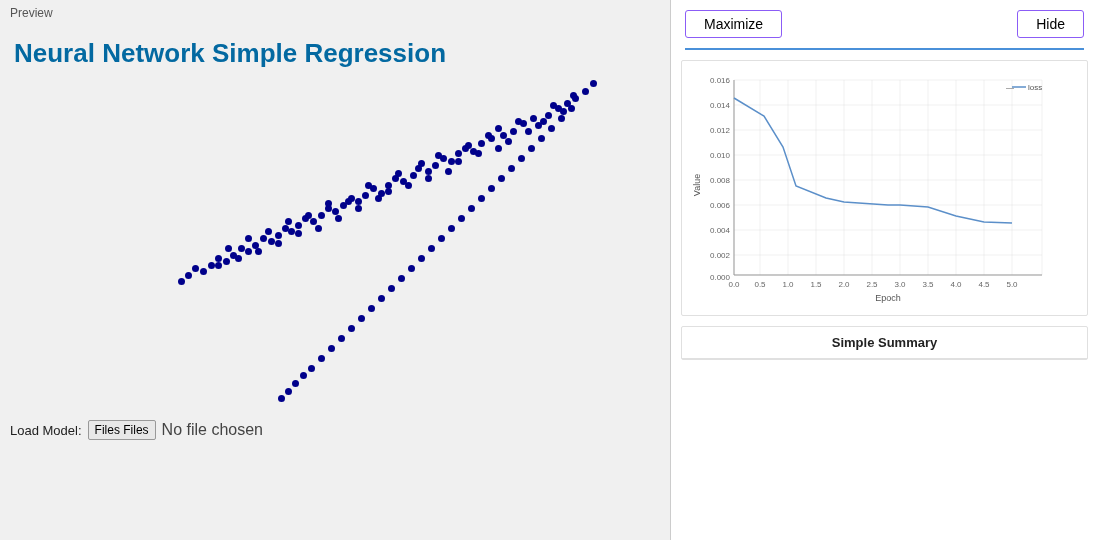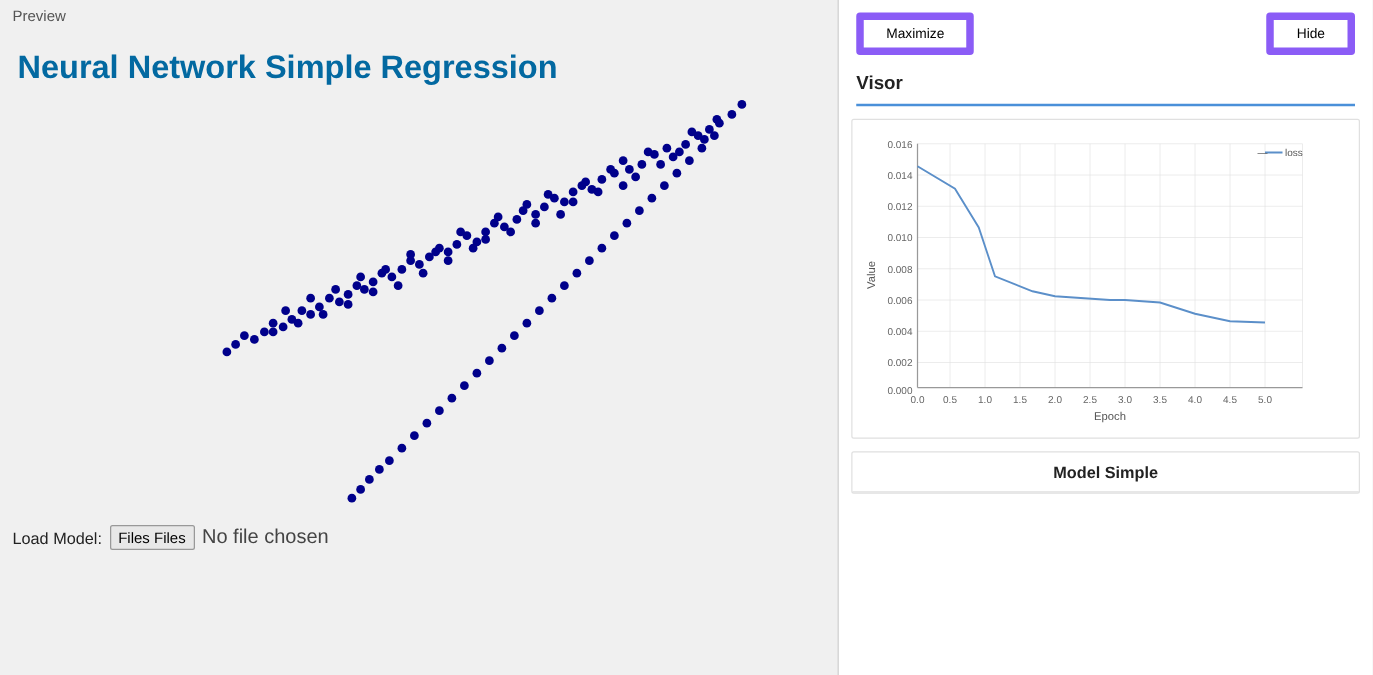--- a/index.html
+++ b/index.html
@@ -72,22 +72,22 @@
 
     #top-buttons {
       display: flex;
       justify-content: space-between;
       align-items: center;
       padding: 10px 14px;
     }
 
     .top-btn {
       padding: 5px 18px;
-      font-size: 11px;
-      border: 6px solid #8b5cf6;
+      font-size: 14px;
+      border: 1px solid #8b5cf6;
       background: #fff;
       cursor: pointer;
       border-radius: 3px;
     }
 
     #visor-label {
       padding: 4px 14px 8px;
       font-size: 15px;
       font-weight: bold;
       color: #222;
@@ -300,21 +300,20 @@
     <span id="no-file-text">No file chosen</span>
   </div>
 </div>
 
 <div id="right-panel">
   <div id="top-buttons">
     <button class="top-btn">Maximize</button>
     <button class="top-btn">Hide</button>
   </div>
 
-  <div id="visor-label">Visor</div>
   <div id="visor-divider"></div>
 
   <div id="training-performance-section">
 
     <div id="chart-container">
       <svg id="chart-svg" viewBox="0 0 370 240">
 
         <line x1="42" y1="15" x2="350" y2="15" stroke="#e0e0e0" stroke-width="0.5"></line>
         <line x1="42" y1="40" x2="350" y2="40" stroke="#e0e0e0" stroke-width="0.5"></line>
         <line x1="42" y1="65" x2="350" y2="65" stroke="#e0e0e0" stroke-width="0.5"></line>
@@ -383,15 +382,15 @@
           "></polyline>
 
         <line x1="320" y1="22" x2="334" y2="22" stroke="#5b8fc9" stroke-width="1.5"></line>
         <text x="336" y="25" font-size="8" fill="#555">loss</text>
         <text x="314" y="25" font-size="8" fill="#555">—</text>
       </svg>
     </div>
   </div>
 
   <div id="model-summary-section">
-    <div id="model-summary-title">Model Simple</div>
+    <div id="model-summary-title">Simple Summary</div>
   </div>
 </div>
 
 </body></html>

